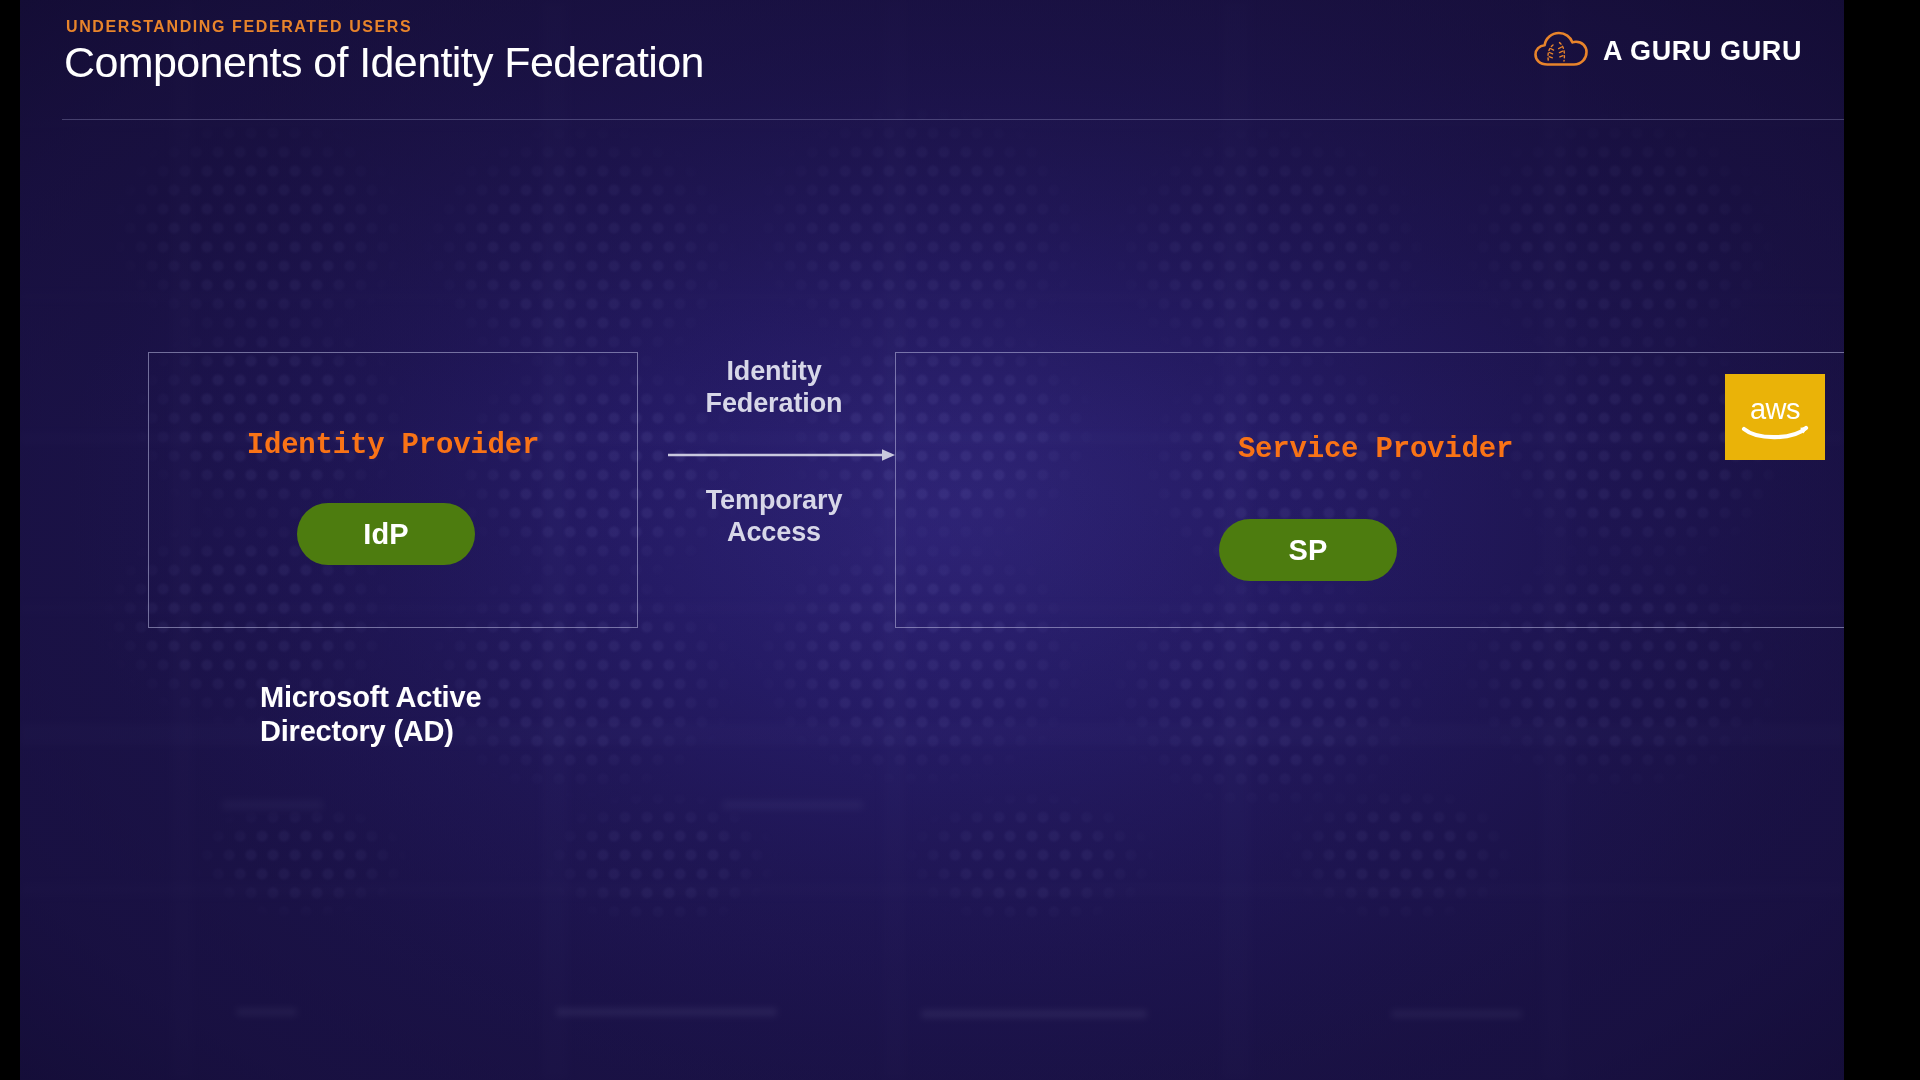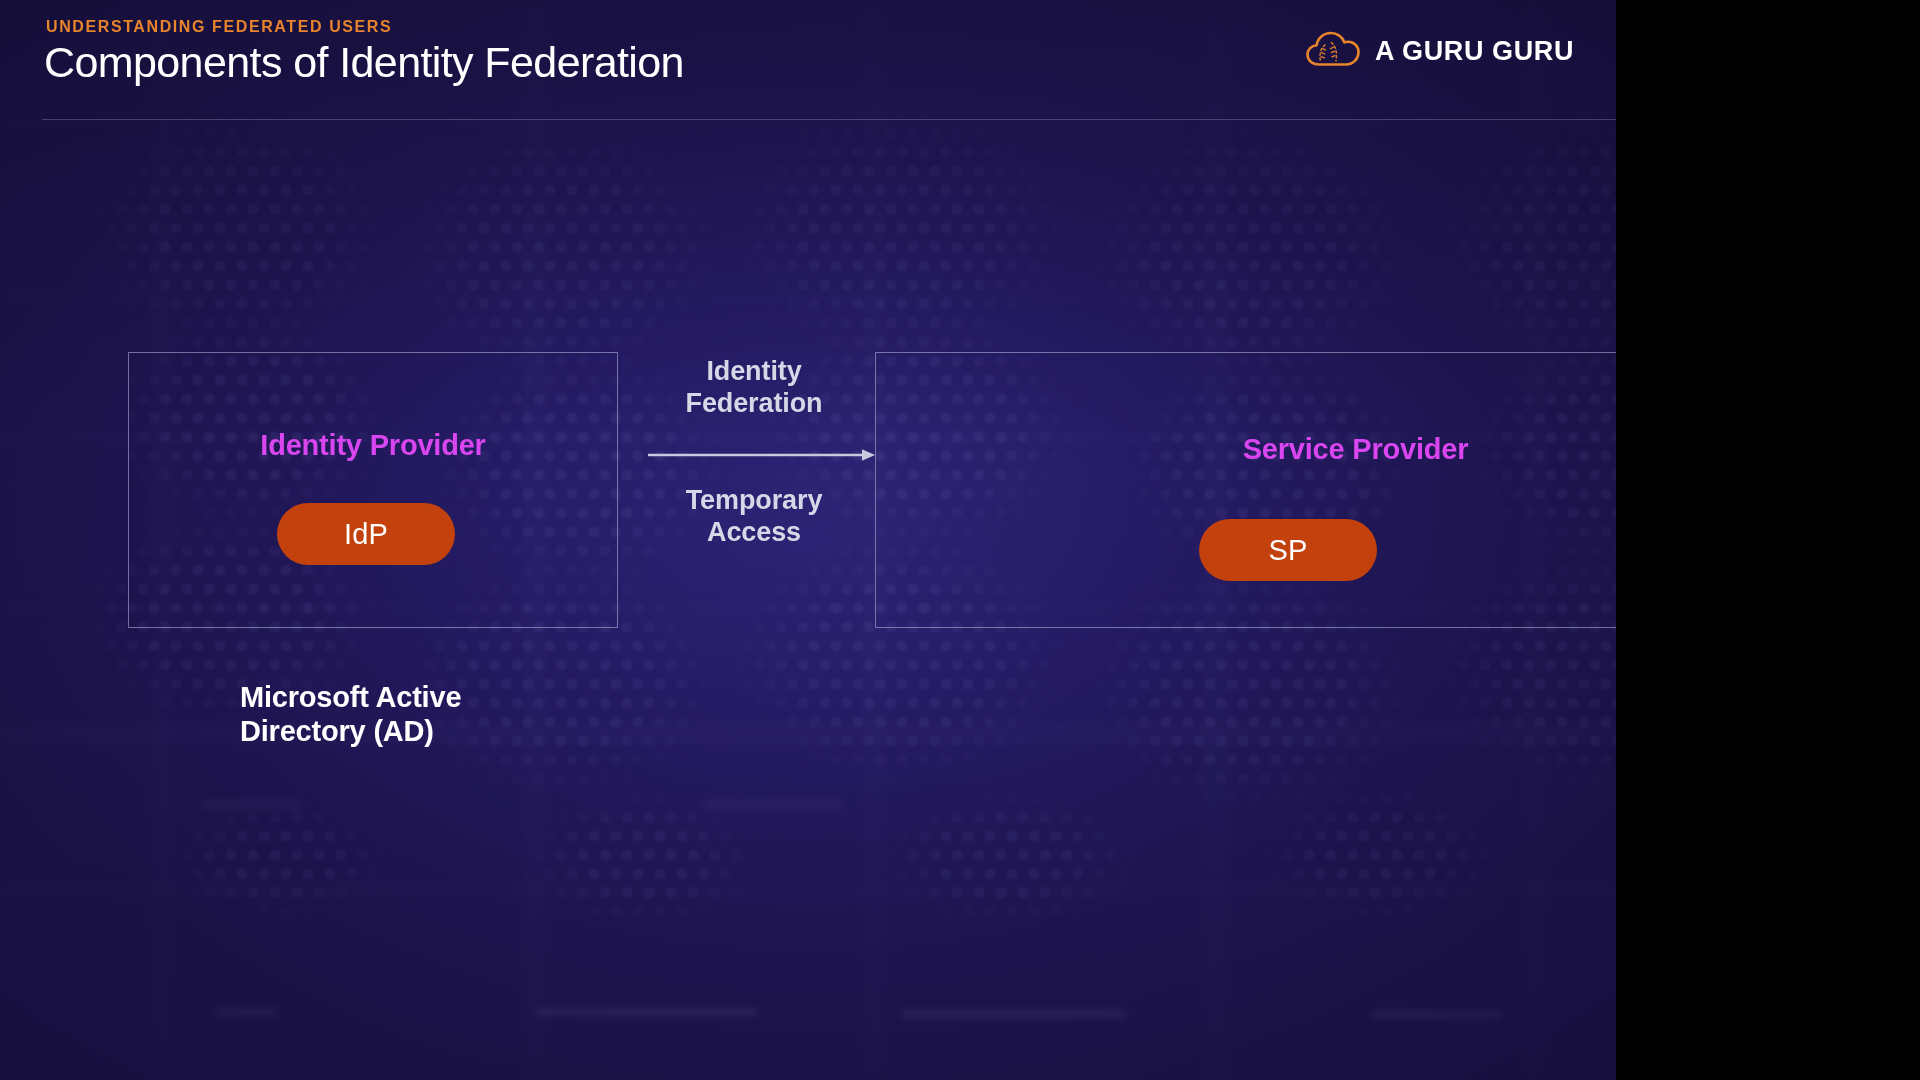--- a/index.html
+++ b/index.html
@@ -8,24 +8,25 @@
     padding: 0;
     background: #000;
   }
   body {
     font-family: "Liberation Sans", sans-serif;
   }
 
   
   #slide {
     position: relative;
-    width: 1616px;
+    width: 1824px;
     height: 1080px;
     overflow: hidden;
     background: #1c1350;
+    margin-left: 20px;
   }
 
   
   .bg-layer {
     position: absolute;
     inset: 0;
     pointer-events: none;
   }
 
   
@@ -227,32 +228,33 @@
   }
   #idp-panel { left: 128px;  top: 352px; width: 490px;  height: 276px; }
   #sp-panel  { left: 875px;  top: 352px; width: 961px;  height: 276px; }
 
   .panel-title {
     position: absolute;
     width: 100%;
     text-align: center;
     font-size: 29px;
     font-weight: bold;
-    color: #d946ef;
+    color: #f97316;
     letter-spacing: -0.2px;
+    font-family: Liberation Mono, monospace;
   }
   #idp-panel .panel-title { top: 76px; }
   #sp-panel  .panel-title { top: 80px; }
 
   .pill {
     position: absolute;
-    background: #c2410c;
+    background: #4d7c0f;
     color: #ffffff;
     font-size: 29px;
-    font-weight: normal;
+    font-weight: bold;
     border-radius: 999px;
     display: flex;
     align-items: center;
     justify-content: center;
     letter-spacing: 0.2px;
   }
   #idp-pill { left: 148px; top: 150px; width: 178px; height: 62px; }
   #sp-pill  { left: 323px; top: 166px; width: 178px; height: 62px; }
 
   

